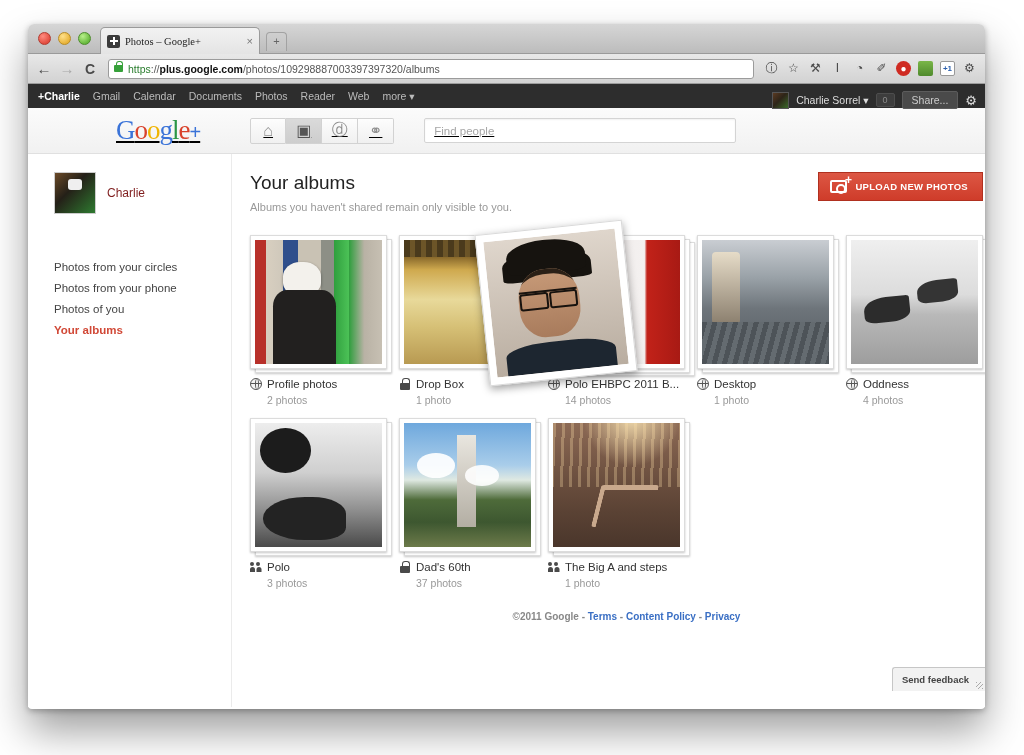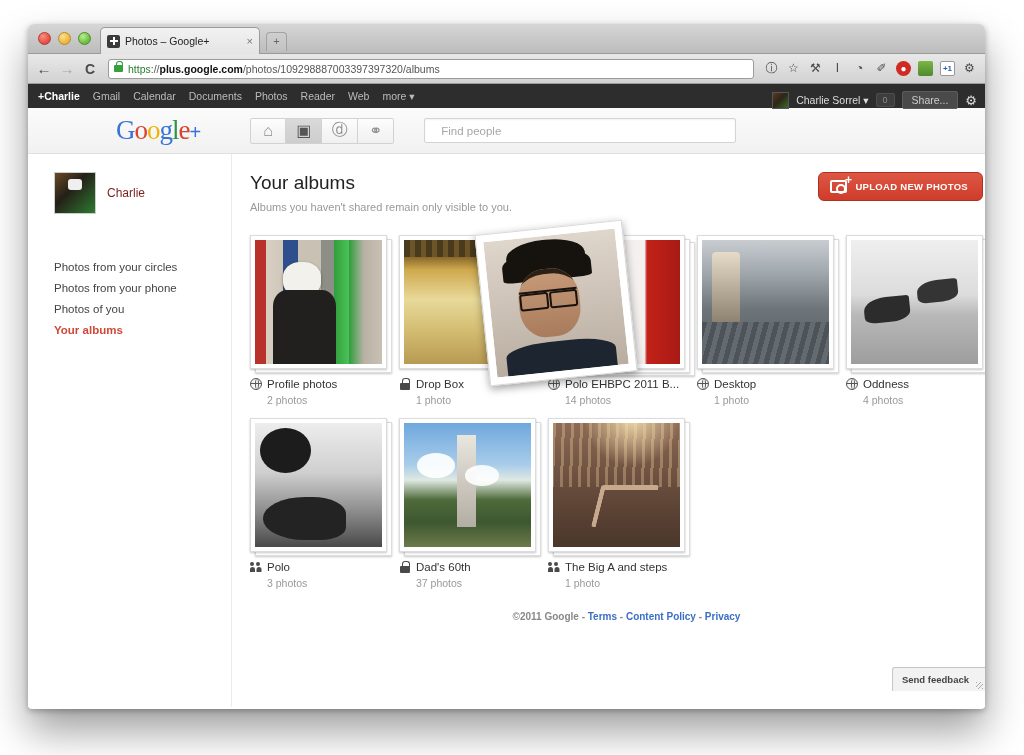--- a/index.html
+++ b/index.html
@@ -64,21 +64,21 @@
     flex: 0 0 auto;
     margin-right: 5px;
   }
   .tab-favicon::before, .tab-favicon::after {
     content: ""; position: absolute; background: #fff;
   }
   .tab-favicon::before { left: 5.5px; top: 2.5px; width: 2px; height: 8px; }
   .tab-favicon::after  { left: 2.5px; top: 5.5px; width: 8px; height: 2px; }
   .tab-title {
     font-size: 10.5px; color: #222; white-space: nowrap;
-    overflow: hidden; text-overflow: ellipsis; flex: 1 1 auto;
+    overflow: hidden; text-overflow: ellipsis; flex: 1 1 auto; font-family: Liberation Serif, serif;
   }
   .tab-close {
     font-size: 11px; color: #777; margin-left: 4px; flex: 0 0 auto;
   }
   .tab-new {
     position: absolute;
     left: 238px; top: 8px;
     width: 21px; height: 19px;
     background: linear-gradient(to bottom,#cfcfcf,#c2c2c2);
     border: 1px solid #a2a2a2;
@@ -188,20 +188,21 @@
 
   
   .gplus-header {
     height: 46px;
     background: linear-gradient(to bottom, #fbfbfb, #f1f1f1);
     border-bottom: 1px solid #e0e0e0;
     display: flex;
     align-items: center;
     padding-left: 88px;
     gap: 0;
+    text-decoration: underline;
   }
   .glogo { font-family: "Liberation Serif", serif; font-size: 27px; letter-spacing: -1px; }
   .glogo .b1 { color: #3a73d8; } .glogo .r1 { color: #d9422c; }
   .glogo .y1 { color: #f0b400; } .glogo .b2 { color: #3a73d8; }
   .glogo .g1 { color: #2a9645; } .glogo .r2 { color: #d9422c; }
   .glogo .plus { color: #3a73d8; font-size: 20px; font-family: "Liberation Sans", sans-serif; }
 
   .navicons { display: flex; margin-left: 50px; }
   .navicon {
     width: 36px; height: 26px;
@@ -216,21 +217,21 @@
   .navicon.active { background: linear-gradient(to bottom,#dadada,#cdcdcd); color: #555; }
 
   .findbox {
     margin-left: 30px;
     width: 312px; height: 25px;
     background: #fff;
     border: 1px solid #d4d4d4;
     border-radius: 2px;
     box-shadow: inset 0 1px 2px rgba(0,0,0,0.06);
     display: flex; align-items: center;
-    padding: 0 16px;
+    padding: 0 9px;
     font-size: 11.5px; color: #a6a6a6;
   }
 
   
   .page {
     display: flex;
     height: 553px;
     background: #fff;
   }
   .sidebar {
@@ -258,21 +259,21 @@
 
   .content { flex: 1 1 auto; padding: 18px 24px 0 18px; position: relative; }
 
   .content-head { display: flex; justify-content: space-between; align-items: flex-start; }
   .page-title { font-size: 19px; color: #222; font-weight: normal; }
   .page-sub { font-size: 11px; color: #999; margin-top: 7px; }
 
   .upload-btn {
     background: linear-gradient(to bottom,#dc5744,#cf3c2a);
     border: 1px solid #b0301f;
-    border-radius: 6px;
+    border-radius: 0;
     color: #fff;
     font-size: 9.5px; font-weight: bold; letter-spacing: 0.3px;
     padding: 7px 14px 7px 11px;
     display: flex; align-items: center; gap: 8px;
     white-space: nowrap;
   }
   .cam-icon {
     width: 17px; height: 13px;
     border: 2px solid #fff; border-radius: 2px;
     position: relative; flex: 0 0 auto;

